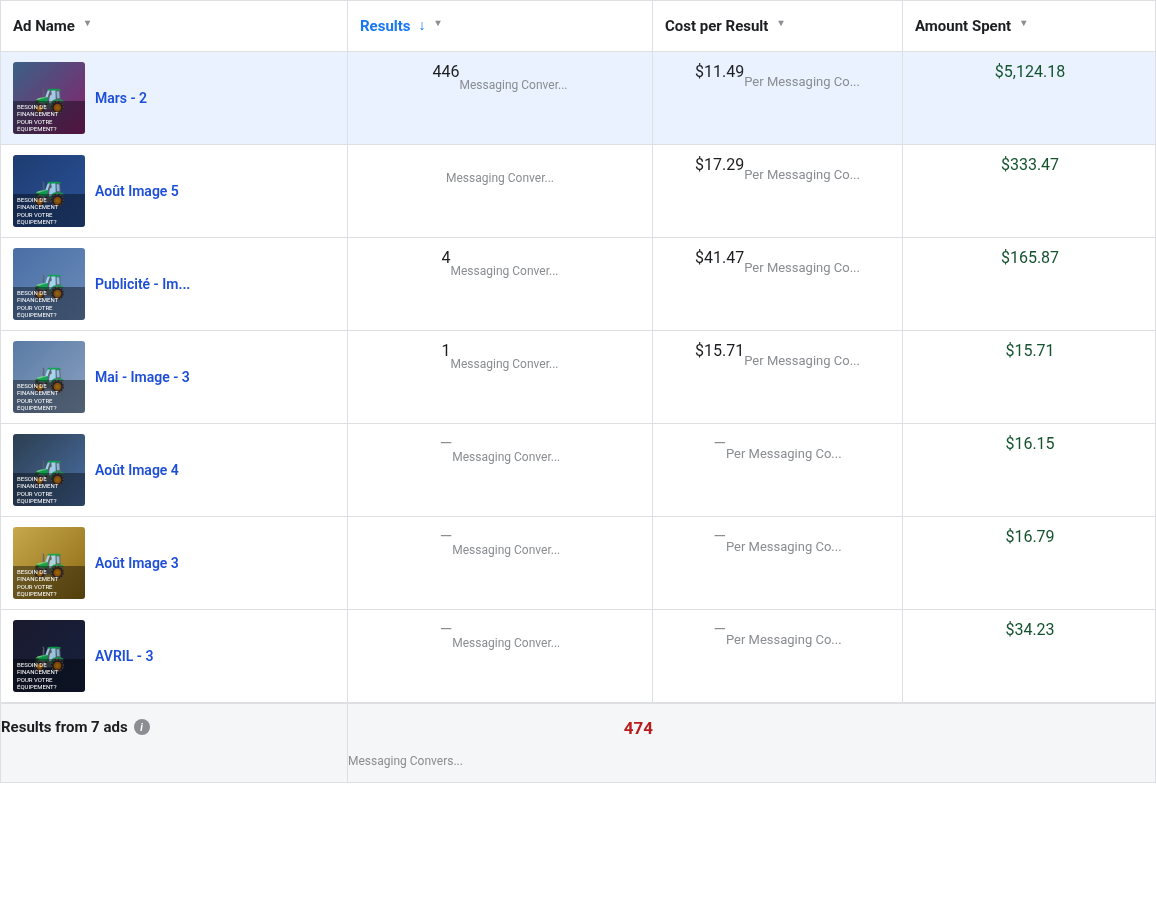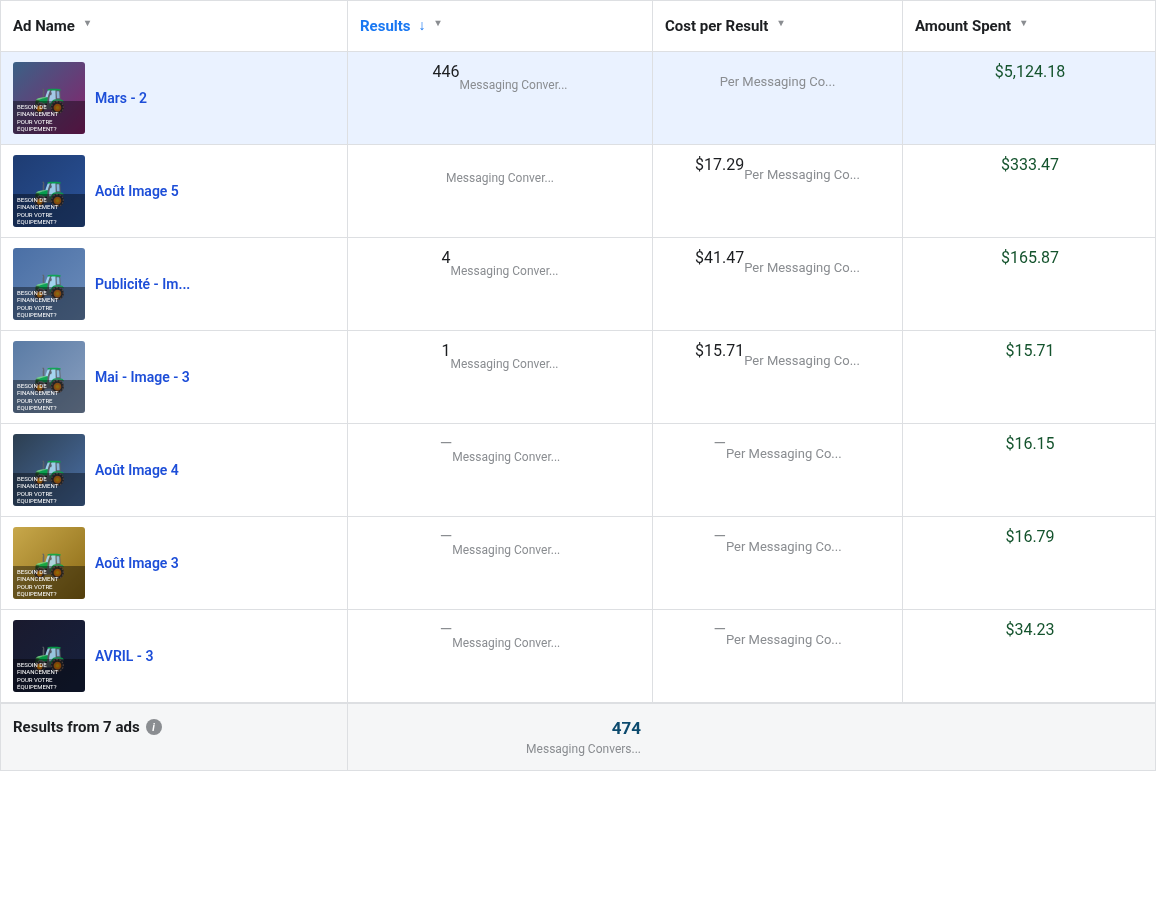--- a/index.html
+++ b/index.html
@@ -110,21 +110,21 @@
     .dash { color: #8a8d91; text-align: right; }
 
     
     .footer-row {
       display: grid;
       grid-template-columns: 347px 305px 250px 254px;
       background: #f5f6f7;
       border-top: 2px solid #dddfe2;
     }
     .footer-cell {
-      padding: 14px 12px;
+      padding: 14px 0;
       border-right: 1px solid #dddfe2;
     }
     .footer-cell:last-child { border-right: none; }
     .footer-label {
       font-weight: 700;
       font-size: 15px;
       color: #1c1e21;
       display: flex;
       align-items: center;
       gap: 6px;
@@ -139,28 +139,28 @@
       display: inline-flex;
       align-items: center;
       justify-content: center;
       cursor: pointer;
       font-style: italic;
       font-weight: 700;
     }
     .footer-value {
       font-weight: 700;
       font-size: 17px;
-      color: #0c4a6e;
+      color: #b91c1c;
       text-align: right;
     }
     .footer-sub {
       font-size: 12px;
       color: #8a8d91;
-      text-align: right;
-      margin-top: 4px;
+      text-align: left;
+      margin-top: 16px;
       font-weight: 400;
     }
 
     
     .thumb-mars2 { background: linear-gradient(135deg, #3a6186, #89216b); }
     .thumb-aout5 { background: linear-gradient(135deg, #1e3c72, #2a5298); }
     .thumb-pub { background: linear-gradient(135deg, #4a6fa5, #6b8cba); }
     .thumb-mai3 { background: linear-gradient(135deg, #5a7ba5, #8aa0c0); }
     .thumb-aout4 { background: linear-gradient(135deg, #2c3e50, #4a6fa5); }
     .thumb-aout3 { background: linear-gradient(135deg, #c8a84b, #8a6914); }
@@ -231,20 +231,21 @@
           </div>
         </div>
       </div>
       <span class="ad-name-text">Mars - 2</span>
     </div>
     <div class="cell">
       <div class="result-value ">446</div>
       <div class="result-sub">Messaging Conver...</div>
     </div>
     <div class="cell">
+      <div class="cost-value ">$11.49</div>
       <div class="cost-sub">Per Messaging Co...</div>
     </div>
     <div class="cell">
       <div class="amount-value">$5,124.18</div>
     </div>
   </div>
       <div class="data-row">
     <div class="ad-name-cell">
       <div class="ad-thumbnail thumb-aout5">
         <div class="thumb-inner">

